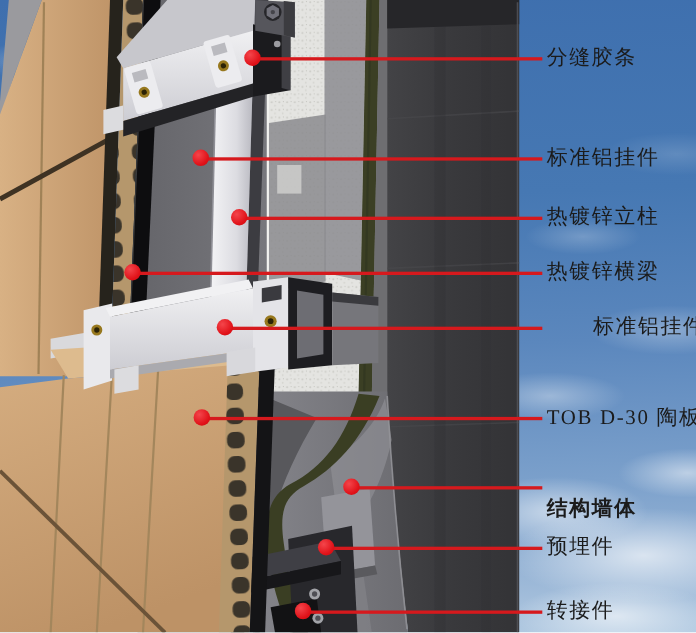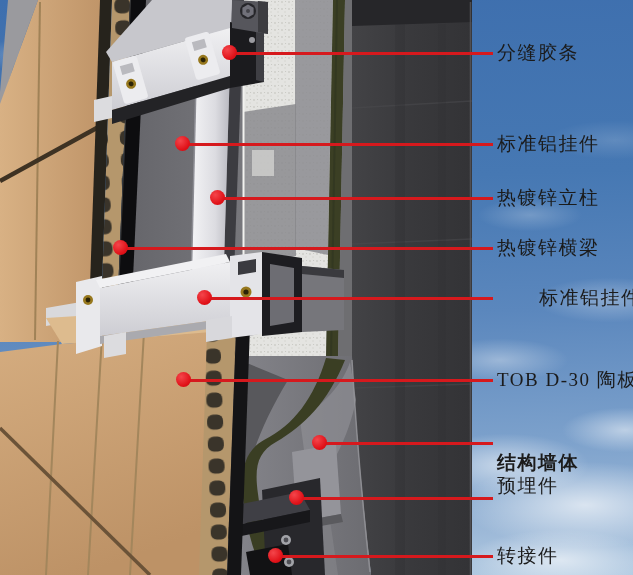--- a/index.html
+++ b/index.html
@@ -228,16 +228,16 @@
     <div class="cl-dot" style="left:289px;top:490px;"></div>
     <div class="cl-dot" style="left:268px;top:548px;"></div>
 
     <div class="cl-label" style="top:40px;">分缝胶条</div>
     <div class="cl-label" style="top:131px;">标准铝挂件</div>
     <div class="cl-label" style="top:185px;">热镀锌立柱</div>
     <div class="cl-label" style="top:235px;">热镀锌横梁</div>
     <div class="cl-label" style="top:285px;margin-left:42px;">标准铝挂件</div>
     <div class="cl-label" style="top:367px;">TOB D-30 陶板</div>
     <div class="cl-label" style="top:450px;font-weight:bold;">结构墙体</div>
-    <div class="cl-label" style="top:473px;">预埋件</div>
+    <div class="cl-label" style="top:485px;">预埋件</div>
     <div class="cl-label" style="top:543px;text-align:center;">转接件</div>
   </div>
 </div>
 
 </body></html>

